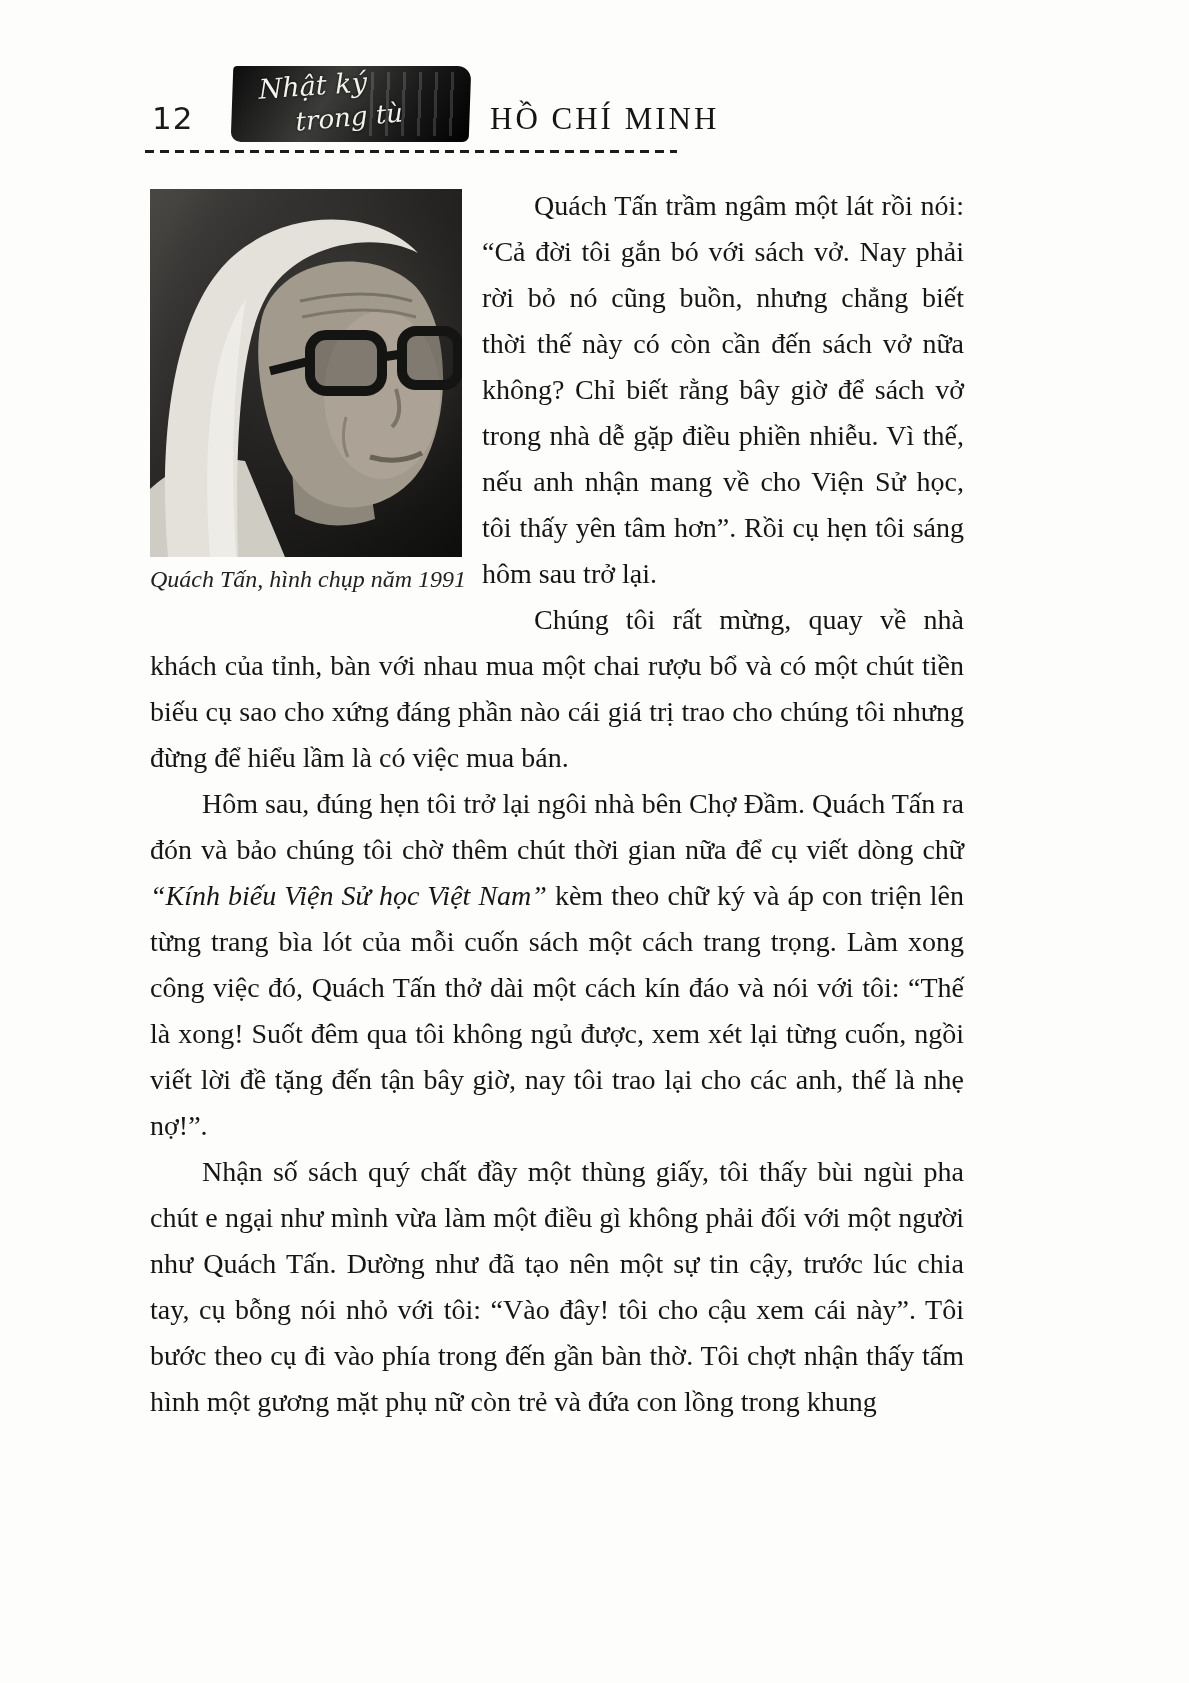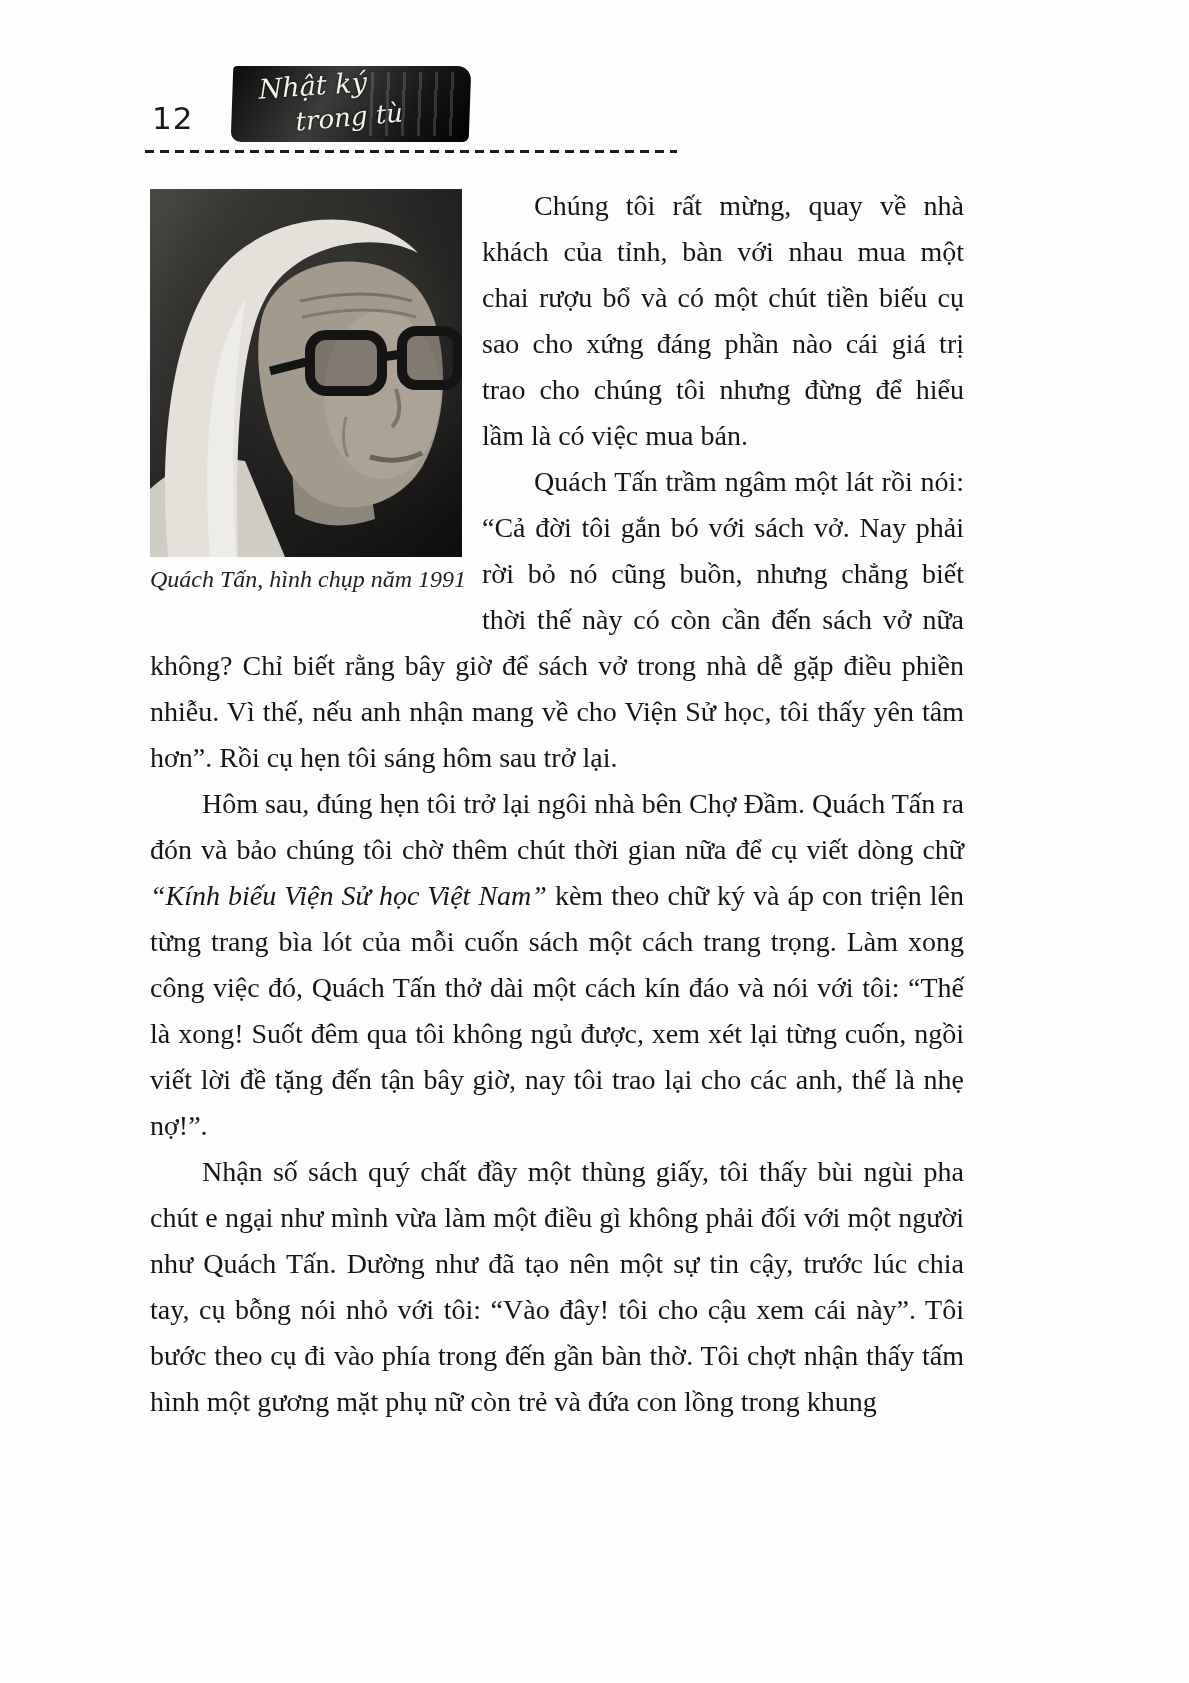--- a/index.html
+++ b/index.html
@@ -116,20 +116,21 @@
 <div class="page">
 
   <div class="page-number">12</div>
 
   <div class="logo">
     <span class="bars"></span>
     <span class="logo-line1">Nhật ký</span>
     <span class="logo-line2">trong tù</span>
   </div>
 
+  <div class="header-title">HỒ CHÍ MINH</div>
 
   <div class="dashed-rule"></div>
 
   <main class="content">
 
     <figure class="photo-block" style="margin-left:0;">
       <div class="photo" title="Black-and-white portrait photograph of an elderly man with long white hair and dark-rimmed glasses">
         <svg width="312" height="368" viewBox="0 0 312 368" preserveAspectRatio="none" aria-hidden="true">
           <defs>
             <linearGradient id="bg" x1="0" y1="0" x2="1" y2="1">
@@ -165,22 +166,22 @@
 
           <path d="M246,200 Q254,226 242,238" stroke="#6f695e" stroke-width="4" fill="none" opacity="0.8"></path>
           <path d="M220,268 Q248,276 272,264" stroke="#5d574c" stroke-width="5" fill="none" opacity="0.85"></path>
 
           <path d="M196,228 Q190,252 198,268" stroke="#7a7366" stroke-width="3" fill="none" opacity="0.7"></path>
         </svg>
       </div>
       <figcaption class="photo-caption">Quách Tấn, hình chụp năm 1991</figcaption>
     </figure>
 
+    <p class="para">Quách Tấn trầm ngâm một lát rồi nói: “Cả đời tôi gắn bó với sách vở. Nay phải rời bỏ nó cũng buồn, nhưng chẳng biết thời thế này có còn cần đến sách vở nữa không? Chỉ biết rằng bây giờ để sách vở trong nhà dễ gặp điều phiền nhiễu. Vì thế, nếu anh nhận mang về cho Viện Sử học, tôi thấy yên tâm hơn”. Rồi cụ hẹn tôi sáng hôm sau trở lại.</p>
+
     <p class="para">Chúng tôi rất mừng, quay về nhà khách của tỉnh, bàn với nhau mua một chai rượu bổ và có một chút tiền biếu cụ sao cho xứng đáng phần nào cái giá trị trao cho chúng tôi nhưng đừng để hiểu lầm là có việc mua bán.</p>
-
-    <p class="para">Quách Tấn trầm ngâm một lát rồi nói: “Cả đời tôi gắn bó với sách vở. Nay phải rời bỏ nó cũng buồn, nhưng chẳng biết thời thế này có còn cần đến sách vở nữa không? Chỉ biết rằng bây giờ để sách vở trong nhà dễ gặp điều phiền nhiễu. Vì thế, nếu anh nhận mang về cho Viện Sử học, tôi thấy yên tâm hơn”. Rồi cụ hẹn tôi sáng hôm sau trở lại.</p>
 
     <p class="para"><span>Hôm sau, đúng hẹn tôi trở lại ngôi nhà bên Chợ Đầm. Quách Tấn ra đón và bảo chúng tôi chờ thêm chút thời gian nữa để cụ viết dòng chữ </span><em>“Kính biếu Viện Sử học Việt Nam”</em><span> kèm theo chữ ký và áp con triện lên từng trang bìa lót của mỗi cuốn sách một cách trang trọng. Làm xong công việc đó, Quách Tấn thở dài một cách kín đáo và nói với tôi: “Thế là xong! Suốt đêm qua tôi không ngủ được, xem xét lại từng cuốn, ngồi viết lời đề tặng đến tận bây giờ, nay tôi trao lại cho các anh, thế là nhẹ nợ!”.</span></p>
 
     <p class="para">Nhận số sách quý chất đầy một thùng giấy, tôi thấy bùi ngùi pha chút e ngại như mình vừa làm một điều gì không phải đối với một người như Quách Tấn. Dường như đã tạo nên một sự tin cậy, trước lúc chia tay, cụ bỗng nói nhỏ với tôi: “Vào đây! tôi cho cậu xem cái này”. Tôi bước theo cụ đi vào phía trong đến gần bàn thờ. Tôi chợt nhận thấy tấm hình một gương mặt phụ nữ còn trẻ và đứa con lồng trong khung</p>
 
   </main>
 </div>
 
 </body></html>

